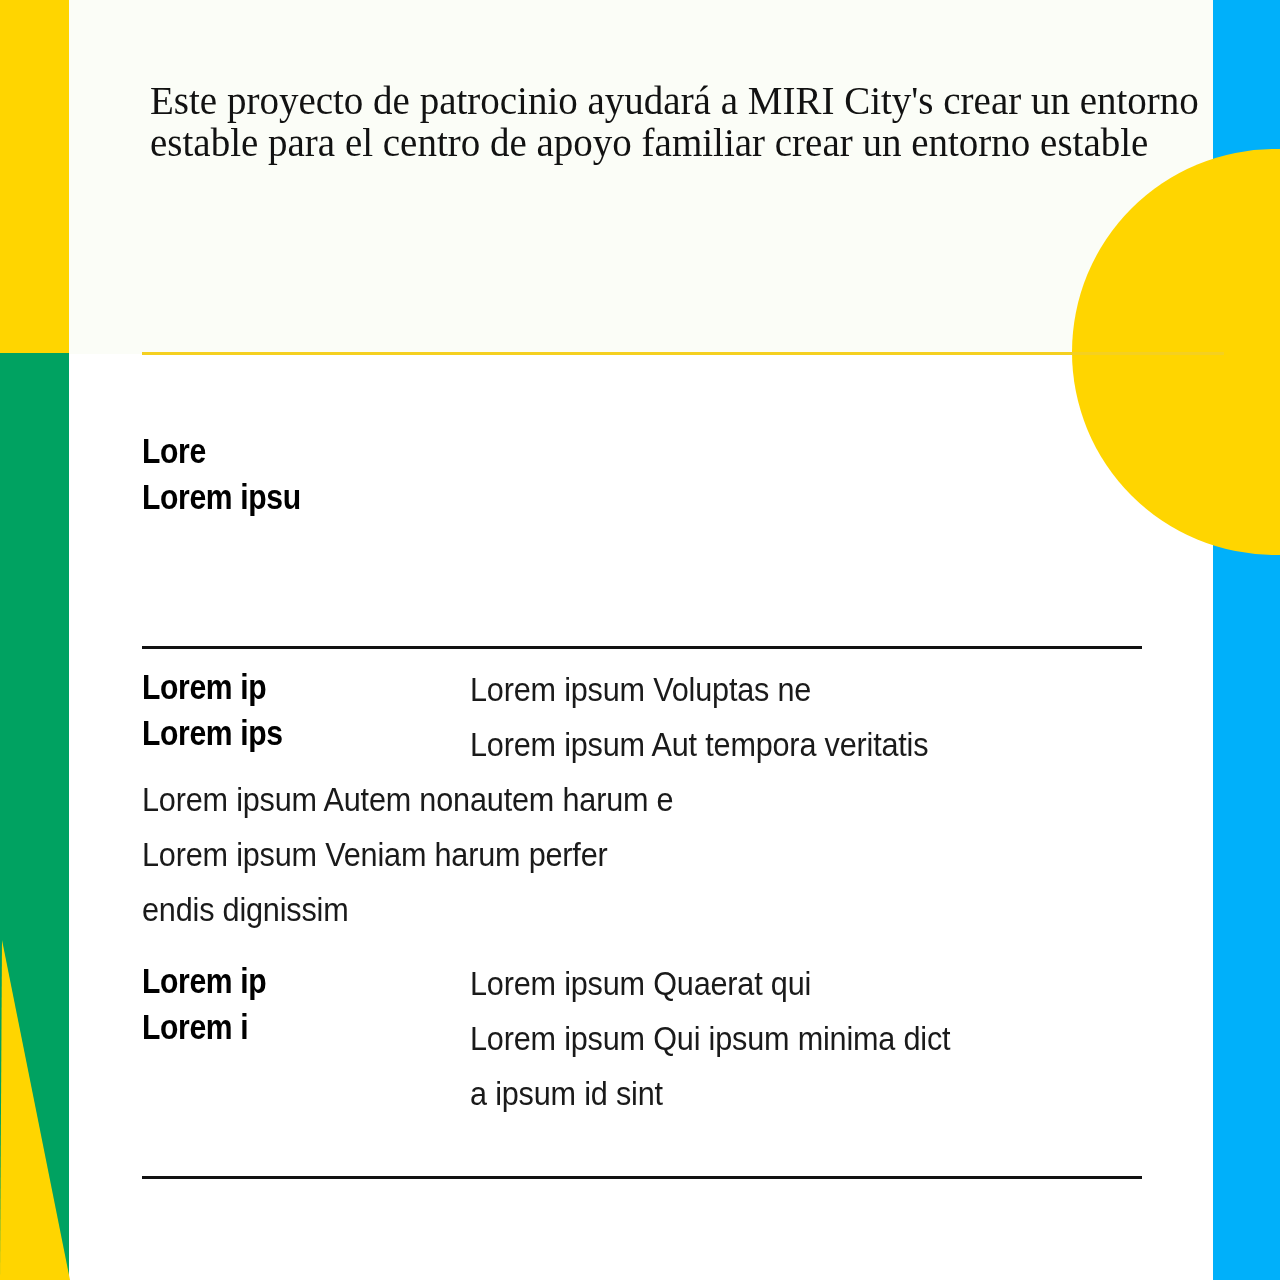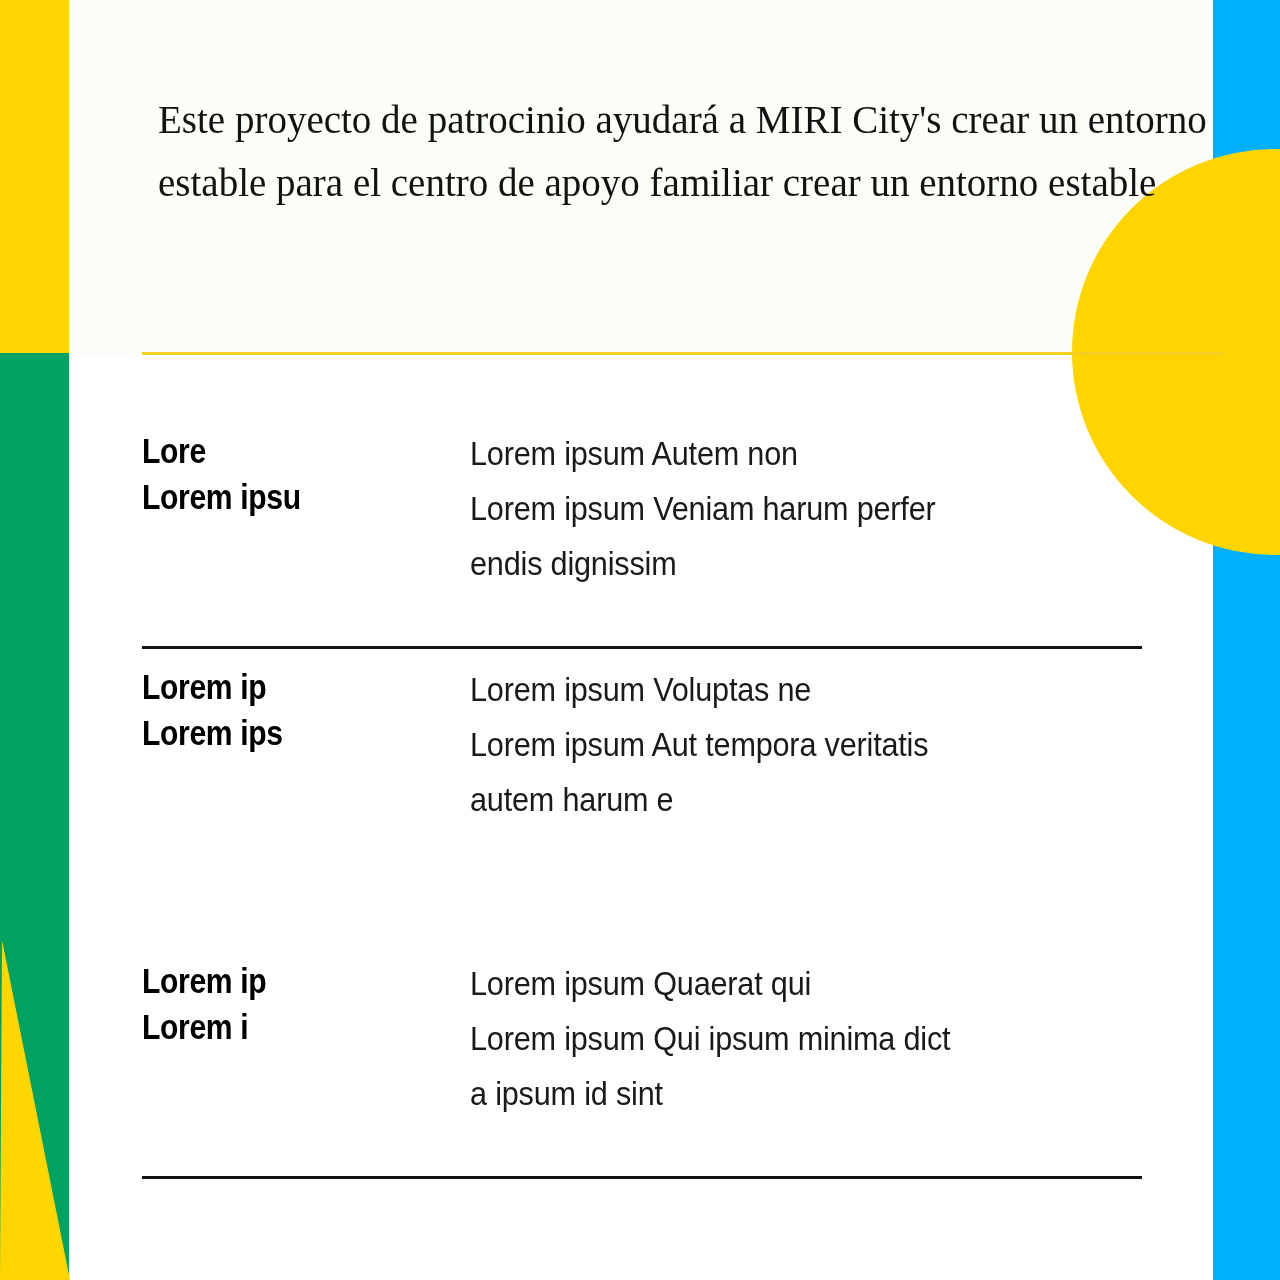--- a/index.html
+++ b/index.html
@@ -82,25 +82,25 @@
   
   .header {
     position: absolute;
     left: 142px;
     top: 72px;
     width: 1082px;
   }
   .header-title {
     font-family: "Liberation Serif", "DejaVu Serif", serif;
     font-size: 39px;
-    line-height: 63px;
+    line-height: 42px;
     color: #121212;
     font-weight: 400;
     letter-spacing: 0px;
-    margin: 16px;
+    margin: 8px;
     white-space: pre-wrap;
   }
 
   .divider-yellow {
     position: absolute;
     left: 142px;
     top: 352px;
     width: 1082px;
     height: 3px;
     background: #f5d020;
@@ -112,21 +112,21 @@
     left: 142px;
     top: 410px;
     width: 1000px;
   }
   .row {
     position: relative;
     display: flex;
     flex-direction: row;
     align-items: flex-start;
   }
-  .row-1 { height: 236px; }
+  .row-1 { height: 236px; flex-direction: column; }
   .row-2 { height: 294px; }
   .row-3 { height: 240px; }
 
   .cell-label {
     width: 328px;
     flex: 0 0 328px;
     padding-top: 18px;
     font-family: "Liberation Sans Narrow", "Liberation Sans", sans-serif;
     font-weight: 700;
     font-size: 35px;

